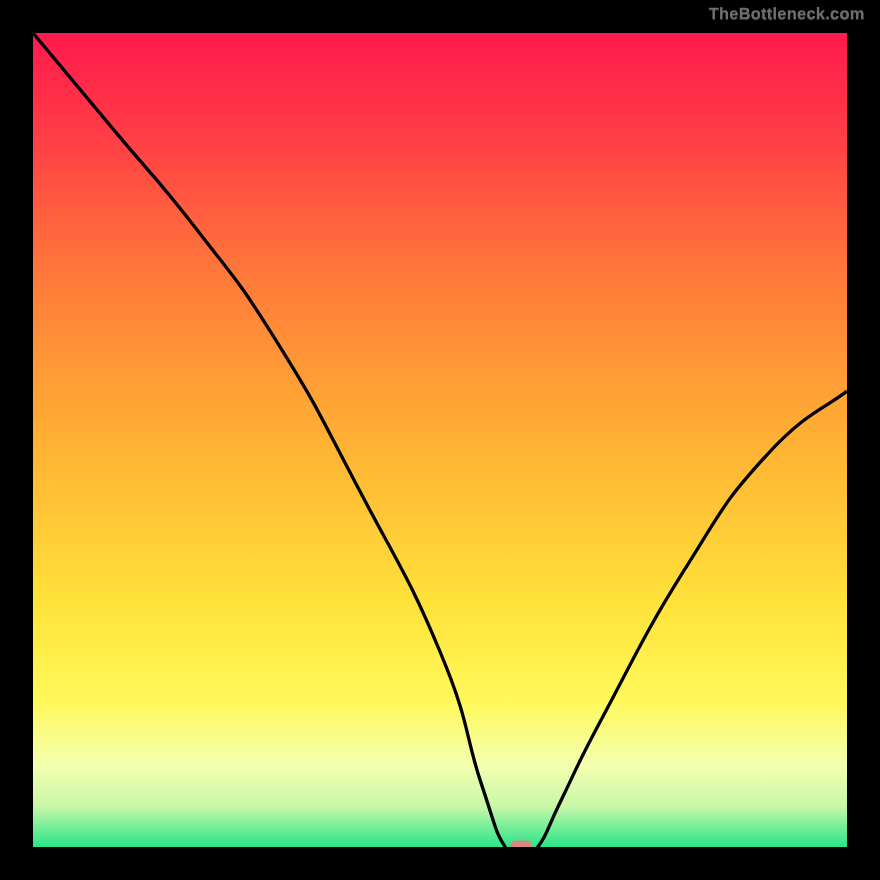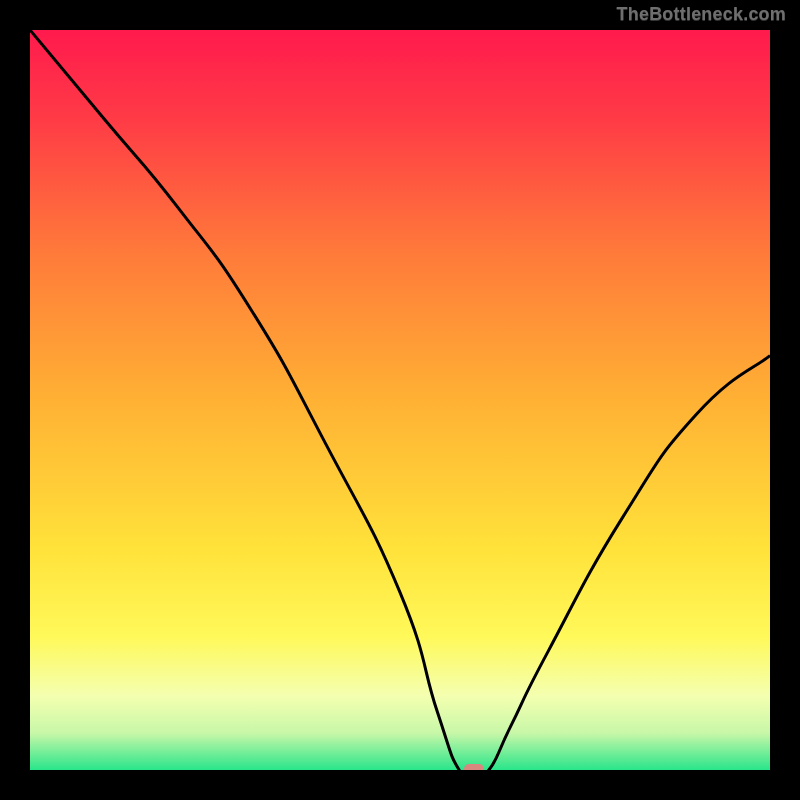--- a/index.html
+++ b/index.html
@@ -13,21 +13,21 @@
   }
   .wrap {
     position: relative;
     width: 800px;
     height: 800px;
   }
   .watermark {
     position: absolute;
     top: 4px;
     right: 14px;
-    font-size: 18px;
+    font-size: 15px;
     font-weight: 600;
     color: #6f6f6f;
     text-shadow: 0 1px 0 rgba(255,255,255,0.2);
     z-index: 10;
     letter-spacing: 0.2px;
   }
   .plot {
     position: absolute;
     left: 30px;
     top: 30px;

